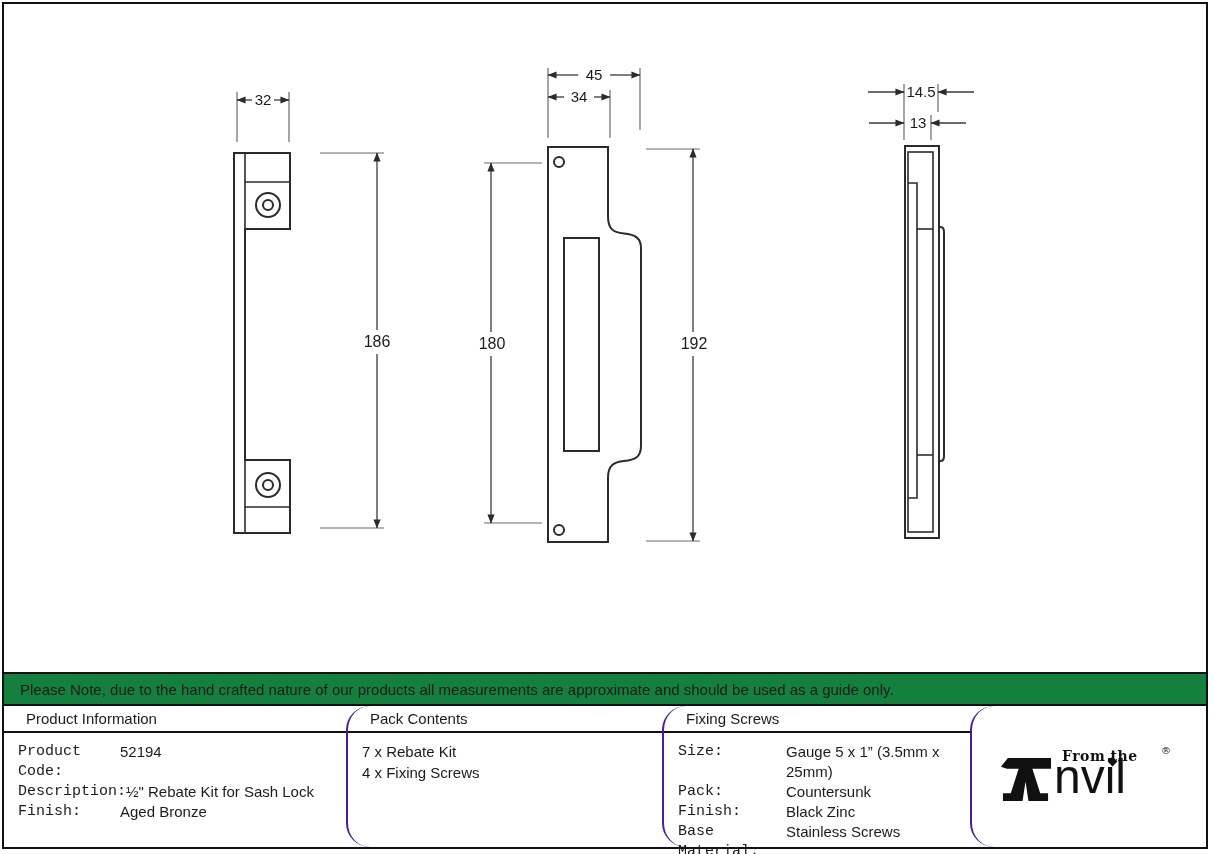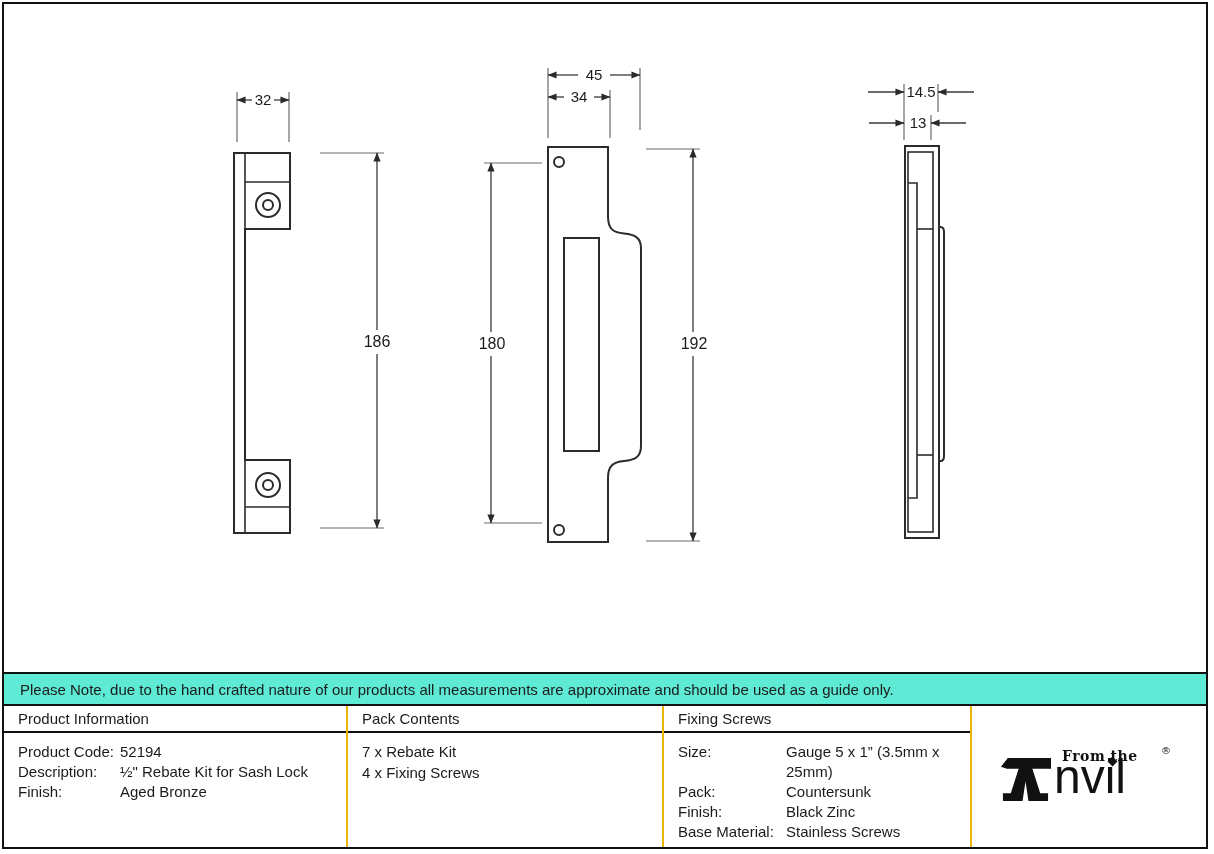--- a/index.html
+++ b/index.html
@@ -9,32 +9,32 @@
            border:2px solid #111; background:#fff; }
   svg.drawing { position:absolute; left:0; top:0; width:1214px; height:672px; }
   svg.drawing text { font-family:"Liberation Sans", sans-serif; fill:#1b1b1b; }
   .part   { fill:none; stroke:#2b2b2b; stroke-width:2; }
   .thin   { fill:none; stroke:#2b2b2b; stroke-width:1.6; }
   .dim    { fill:none; stroke:#3a3a3a; stroke-width:1.3; }
   .ext    { fill:none; stroke:#6a6a6a; stroke-width:1.2; }
 
   .notebar { position:absolute; left:2px; top:672px; width:1206px; height:34px;
              border:2px solid #111; display:flex; align-items:center;
-             padding-left:16px; font-size:15px; background:#5eead4; }
+             padding-left:16px; font-size:15px; background:#15803d; }
   .spec { position:absolute; left:2px; top:704px; width:1206px; height:145px;
           border:2px solid #111; display:flex; background:#fff; }
   .col { height:100%; }
-  .col + .col { border-left:2px solid #eab308; }
+  .col + .col { border-left:2px solid #4c1d95;border-radius:24px; }
   .col1 { width:342px; } .col2 { width:316px; } .col3 { width:308px; }
   .col4 { flex:1; display:flex; align-items:center; justify-content:center; }
   .colhead { height:27px; border-bottom:2px solid #111; line-height:25px;
-             padding-left:14px; font-size:15px; }
+             padding-left:22px; font-size:15px; }
   .colbody { padding:9px 10px 0 14px; font-size:15px; }
   .kvrow { display:flex; line-height:20px; }
-  .kvrow .k { flex:0 0 102px; }
+  .kvrow .k { flex:0 0 102px;font-family:Liberation Mono, monospace; }
   .col3 .kvrow .k { flex:0 0 108px; }
   .pcline { line-height:20.5px; }
 
   .logo { position:relative; width:178px; height:64px; }
   .anvil-svg { position:absolute; left:0; top:8px; width:52px; height:50px; }
   .fromthe { position:absolute; left:62px; top:3px; font-family:"DejaVu Serif", serif;
              font-size:14px; letter-spacing:0.5px; color:#111;font-weight:bold; }
   .nvil { position:absolute; left:54px; top:6px; font-family:Liberation Sans, sans-serif;
           font-size:48px; line-height:52px; color:#111; }
   .idot { position:absolute; left:109px; top:13px; width:7px; height:7px;

